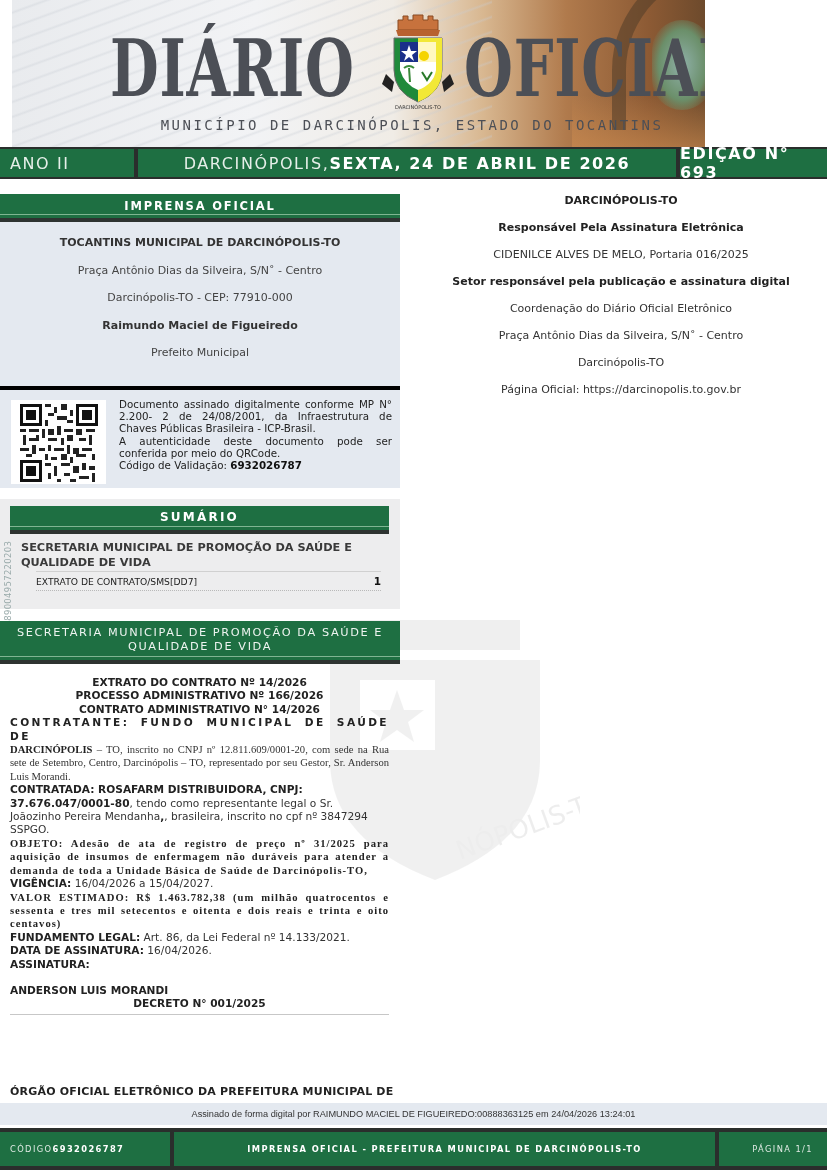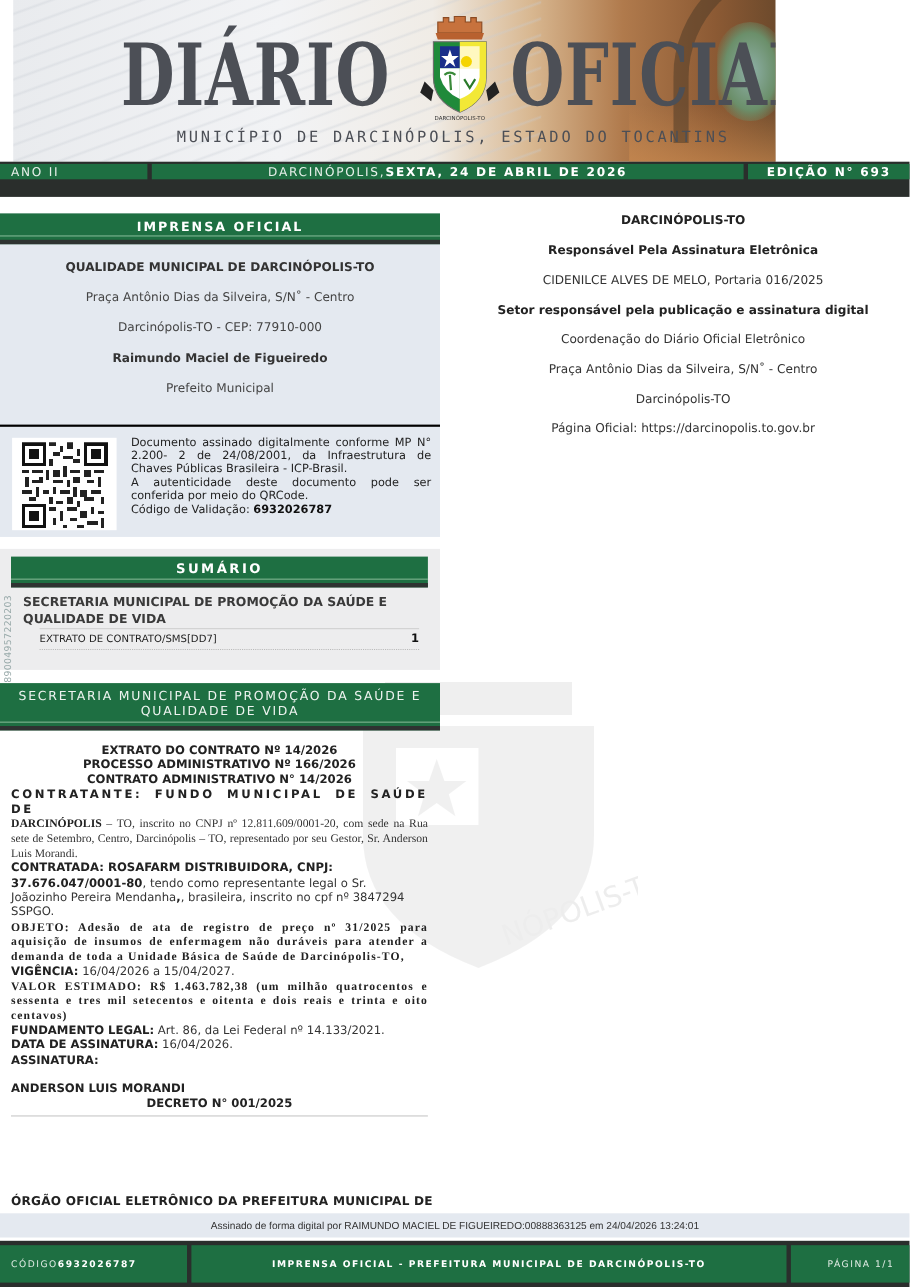--- a/index.html
+++ b/index.html
@@ -46,22 +46,22 @@
     font-family: "DejaVu Sans Mono", monospace; font-size: 14px; letter-spacing: 2.5px;
     color: #4c4f56;
   }
 
   
   .datebar {
     position: absolute; left: 0; top: 147px; width: 827px; height: 32px;
     background: #2a2e2c; display: flex; padding: 2px 0 4px 0;
   }
   .datebar .cell {
-    background: #1e6f42; color: #e6efe9; height: 14px; display: flex; align-items: center;
-    font-size: 11px; letter-spacing: 1.6px;
+    background: #1e6f42; color: #e6efe9; height: 28px; display: flex; align-items: center;
+    font-size: 16px; letter-spacing: 1.6px;
   }
   .datebar .c1 { width: 134px; padding-left: 10px; }
   .datebar .c2 { width: 538px; margin-left: 4px; justify-content: center; }
   .datebar .c3 { width: 147px; margin-left: 4px; justify-content: center; font-weight: bold; color: #fff; }
   .datebar b { color: #fff; }
 
   
   .imprensa-panel {
     position: absolute; left: 0; top: 194px; width: 400px; height: 294px;
     background: #e4e9f0;
@@ -74,21 +74,21 @@
   .green-head::after {
     content: ""; position: absolute; left: 0; right: 0; bottom: 3px; height: 1px; background: #7fb592;
   }
   .imprensa-head { height: 28px; line-height: 24px; font-size: 11.5px; }
   .imprensa-info { text-align: center; padding-top: 14px; }
   .imprensa-info p { font-size: 11px; line-height: 13px; margin-bottom: 14.5px; color: #444; }
   .imprensa-info p.b { font-weight: bold; color: #333; }
 
   .qr-row {
     position: absolute; left: 0; top: 386px; width: 400px; height: 102px;
-    background: #e4e9f0; border-top: 2px solid #000000;
+    background: #e4e9f0; border-top: 4px solid #000000;
   }
   .qr-box {
     position: absolute; left: 11px; top: 10px; width: 95px; height: 84px; background: #fff;
   }
   .qr-box svg { position: absolute; left: 8px; top: 4px; }
   .qr-text {
     position: absolute; left: 119px; top: 8px; width: 273px; font-size: 10.3px; line-height: 12.2px;
     color: #222; text-align: justify;
   }
   .qr-text b { color: #111; }
@@ -211,21 +211,21 @@
   <div class="cell c2">
     <span>DARCINÓPOLIS, </span>
     <b>SEXTA, 24 DE ABRIL DE 2026</b>
   </div>
   <div class="cell c3">EDIÇÃO N° 693</div>
 </div>
 
 <div class="imprensa-panel">
   <div class="green-head imprensa-head">IMPRENSA OFICIAL</div>
   <div class="imprensa-info">
-    <p class="b">QUALIDADE MUNICIPAL DE DARCINÓPOLIS-TO</p>
+    <p class="b">TOCANTINS MUNICIPAL DE DARCINÓPOLIS-TO</p>
     <p>Praça Antônio Dias da Silveira, S/N˚ - Centro</p>
     <p>Darcinópolis-TO - CEP: 77910-000</p>
     <p class="b">Raimundo Maciel de Figueiredo</p>
     <p>Prefeito Municipal</p>
   </div>
 </div>
 
 <div class="qr-row">
   <div class="qr-box">
     <svg width="80" height="78" viewBox="0 0 25 25" shape-rendering="crispEdges">

